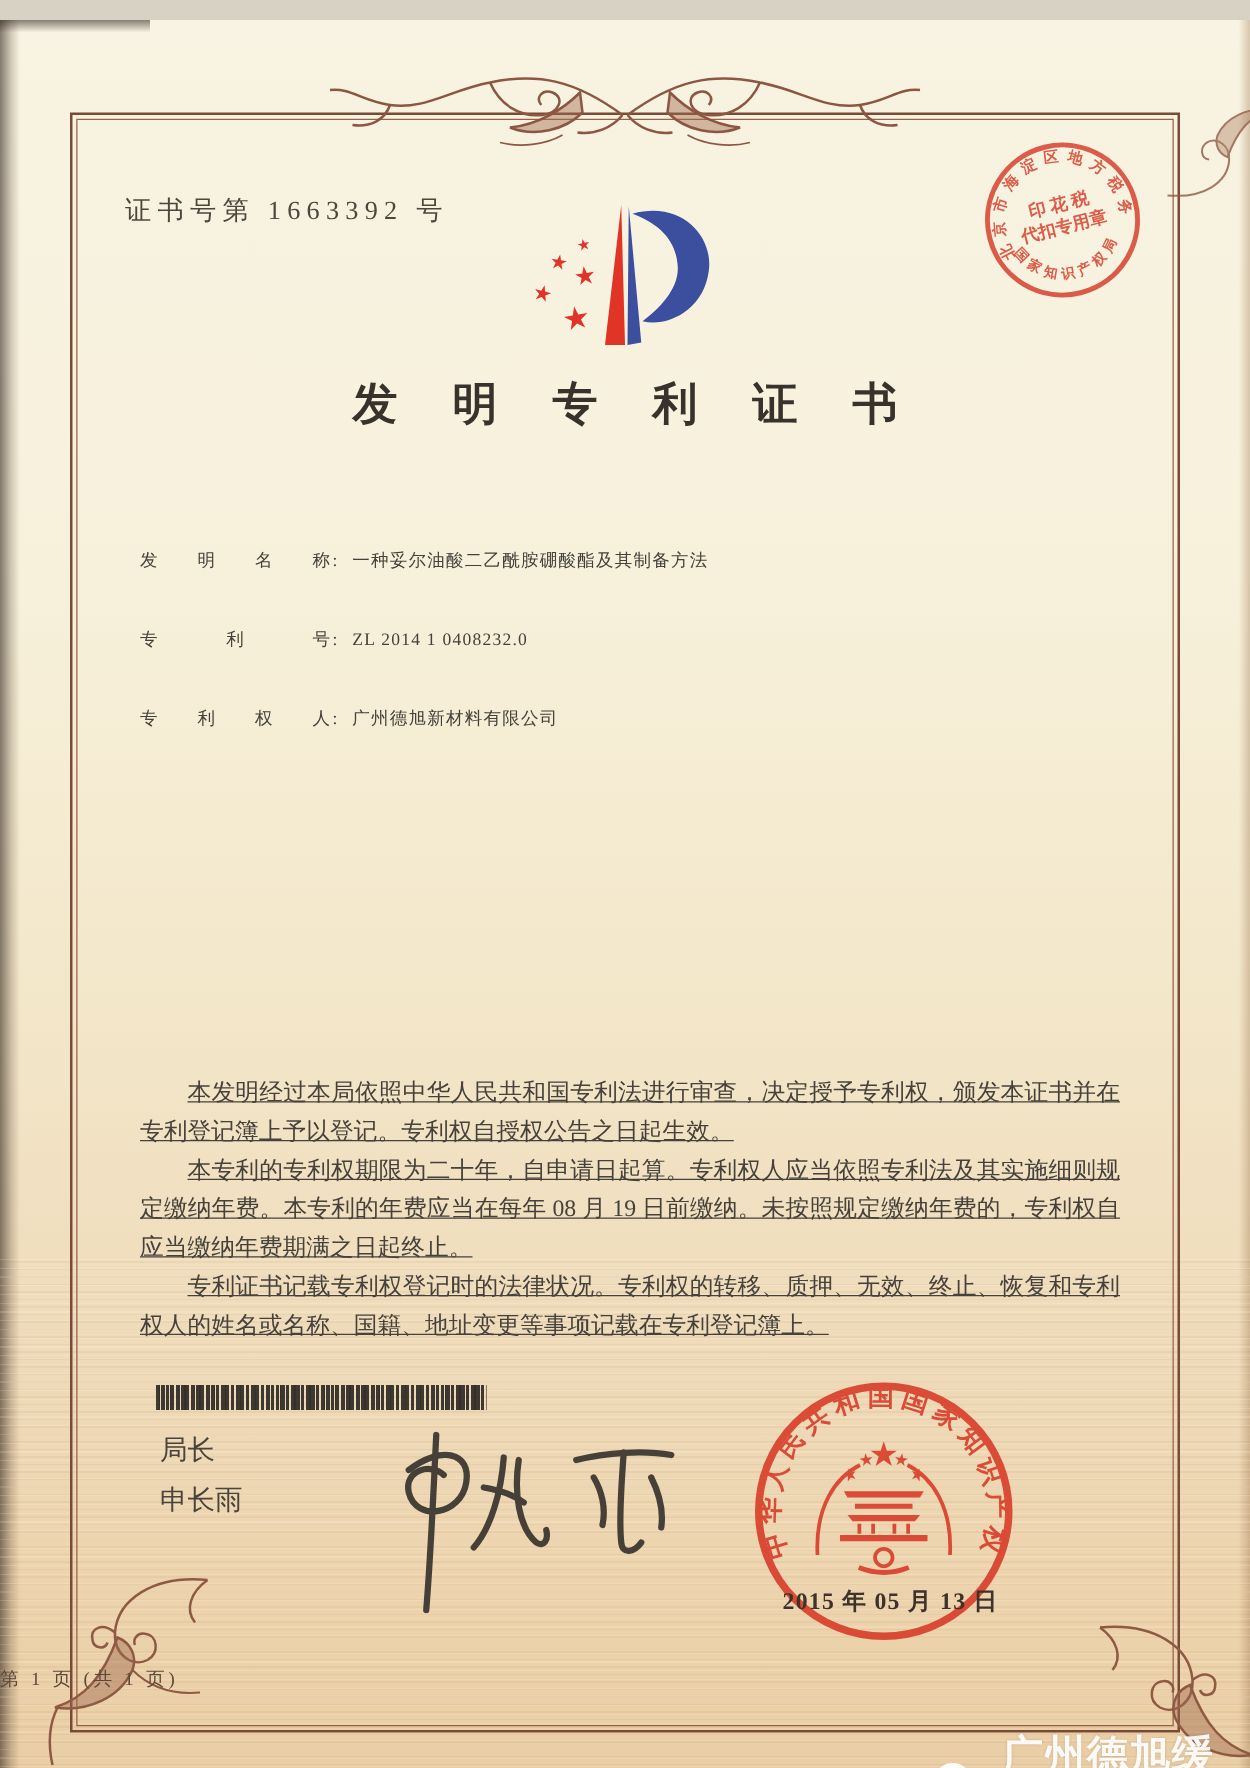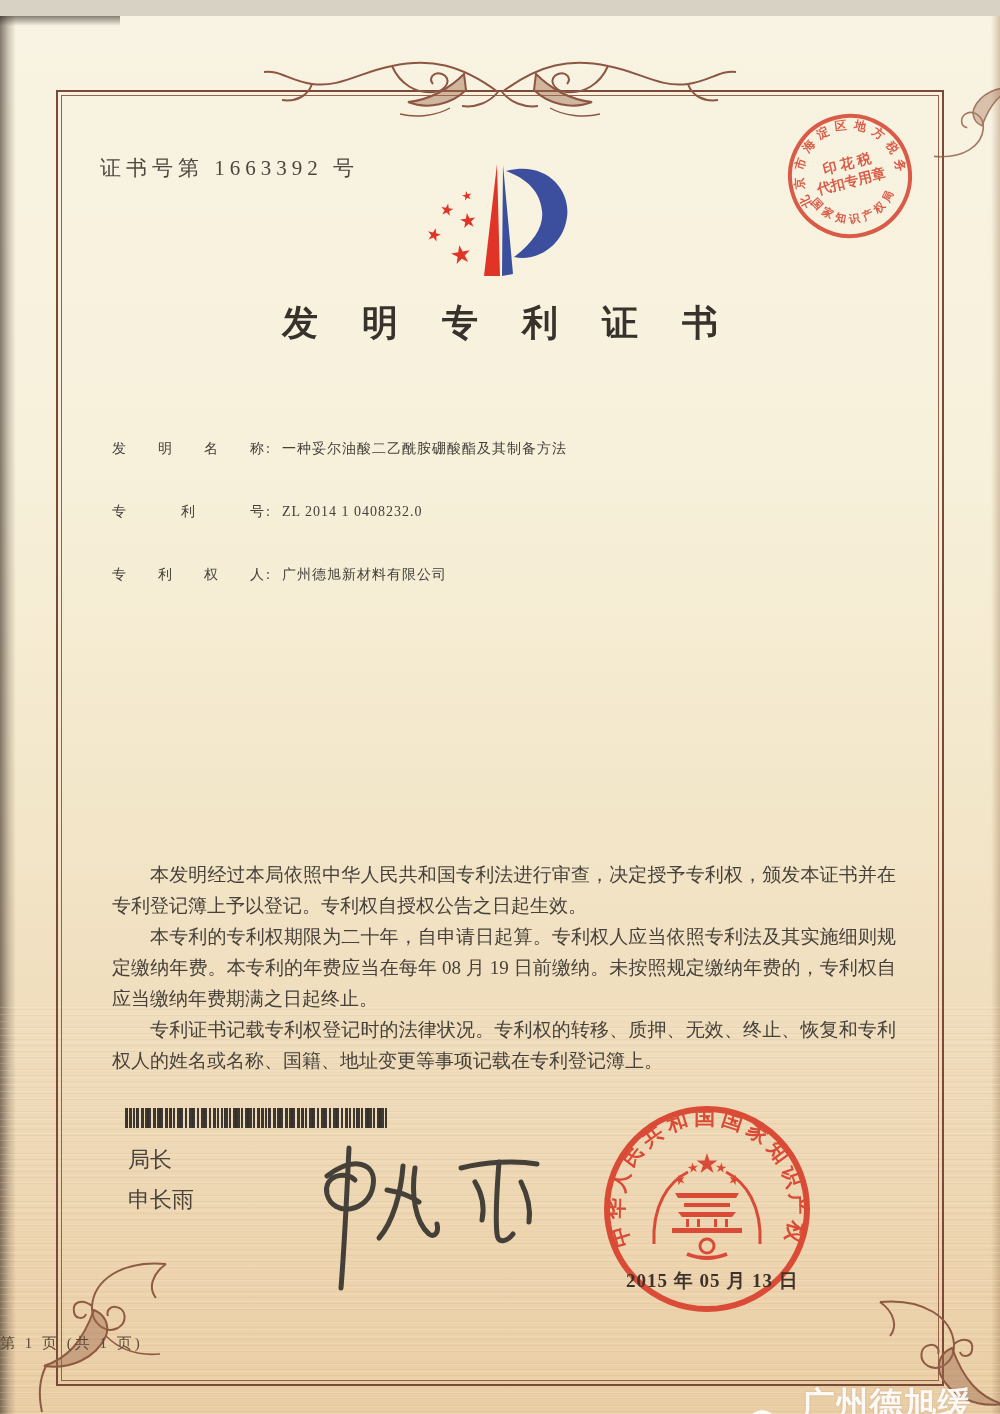--- a/index.html
+++ b/index.html
@@ -32,21 +32,21 @@
   .logo{position:absolute;left:420px;top:140px;}
   .tax-stamp{position:absolute;left:780px;top:90px;transform:rotate(-14deg);opacity:.88;}
   .title{position:absolute;left:0;top:283px;width:100%;text-align:center;
     font-size:36px;font-weight:600;letter-spacing:44px;padding-left:44px;box-sizing:border-box;color:#37332c;}
   .fields{position:absolute;left:112px;top:424px;width:790px;font-size:14px;}
   .field-row{margin-bottom:45px;white-space:nowrap;}
   .flabel{display:inline-block;width:152px;text-align:justify;text-align-last:justify;color:#45413a;}
   .fsep{display:inline-block;margin:0 12px 0 2px;}
   .fvalue{letter-spacing:1px;}
   .paras{position:absolute;left:112px;top:843px;width:784px;font-size:19px;line-height:31px;text-align:justify;color:#46423b;}
-  .paras p{margin:0;text-indent:2em;}
+  .paras p{margin:0;text-indent:2em;text-decoration:underline;}
   .barcode{position:absolute;left:125px;top:1092px;width:264px;height:20px;opacity:.85;
     background-image:
       repeating-linear-gradient(90deg,#1f1c1a 0 2px,transparent 2px 4px),
       repeating-linear-gradient(90deg,#1f1c1a 0 1px,transparent 1px 6px),
       repeating-linear-gradient(90deg,#15120f 0 3px,transparent 3px 11px);}
   .director{position:absolute;left:128px;top:1124px;font-size:22px;font-weight:400;color:#4a443d;line-height:40px;}
   .signature{position:absolute;left:275px;top:1122px;}
   .seal{position:absolute;left:592px;top:1078px;}
   .seal-date{position:absolute;left:626px;top:1252px;width:220px;font-size:19px;letter-spacing:1px;color:#3e332b;font-weight:600;}
   .footer{position:absolute;left:0;top:1318px;width:100%;text-align:left;font-size:15px;letter-spacing:3px;color:#5c4a38;}

